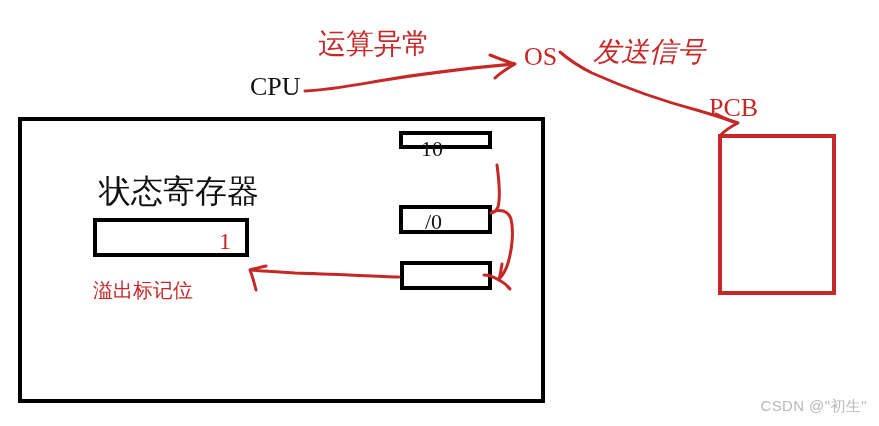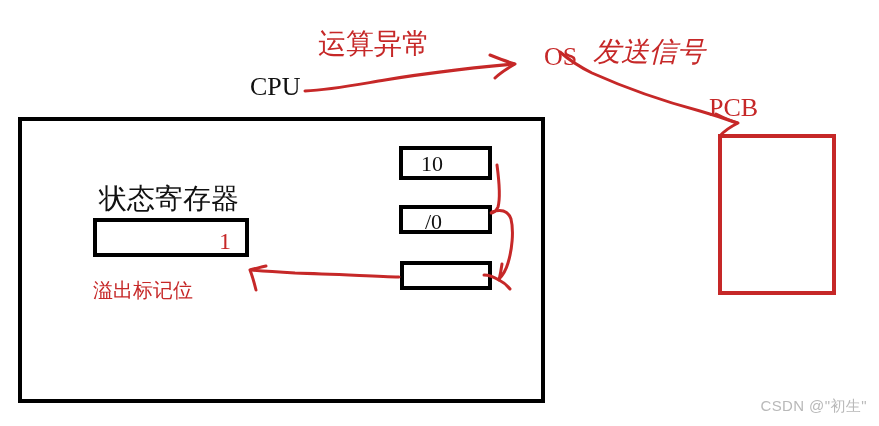--- a/index.html
+++ b/index.html
@@ -86,42 +86,42 @@
 </style>
 </head>
 <body>
 
 <div id="canvas">
 
   <div class="lbl black-text" style="left:250px; top:74px; font-size:26px;">CPU</div>
 
   <div class="lbl red-text" style="left:318px; top:30px; font-size:28px;">运算异常</div>
 
-  <div class="lbl red-text" style="left:524px; top:44px; font-size:26px;margin-left:20px;">OS</div>
+  <div class="lbl red-text" style="left:524px; top:44px; font-size:26px;">OS</div>
 
   <div class="lbl red-text" style="left:593px; top:38px; font-size:28px;font-style:italic;">发送信号</div>
 
   <div class="lbl red-text" style="left:709px; top:95px; font-size:26px;">PCB</div>
 
   <div id="cpu-enclosure"></div>
 
 
-  <div class="val-box" style="left:399px; top:146px; width:93px; height:34px;">
+  <div class="val-box" style="left:399px; top:131px; width:93px; height:18px;">
     <span class="val black-text" style="left:18px; top:3px; font-size:22px;">10</span>
   </div>
 
   <div class="val-box" style="left:399px; top:205px; width:93px; height:29px;">
     <span class="val black-text" style="left:22px; top:2px; font-size:22px;">/0</span>
   </div>
 
   <div class="val-box" style="left:400px; top:261px; width:92px; height:29px;">
     <span class="val black-text" style="left:20px; top:2px; font-size:22px;"></span>
   </div>
 
-  <div class="lbl black-text" style="left:99px; top:185px; font-size:28px;">状态寄存器</div>
+  <div class="lbl black-text" style="left:99px; top:175px; font-size:32px;">状态寄存器</div>
 
   <div class="val-box" style="left:93px; top:218px; width:156px; height:39px;">
     <span class="val red-text" style="right:14px; top:7px; font-size:24px;">1</span>
   </div>
 
   <div class="lbl red-text" style="left:93px; top:280px; font-size:20px;">溢出标记位</div>
 
   <div id="pcb-box"></div>
 
   <svg id="arrows" viewBox="0 0 879 426">

